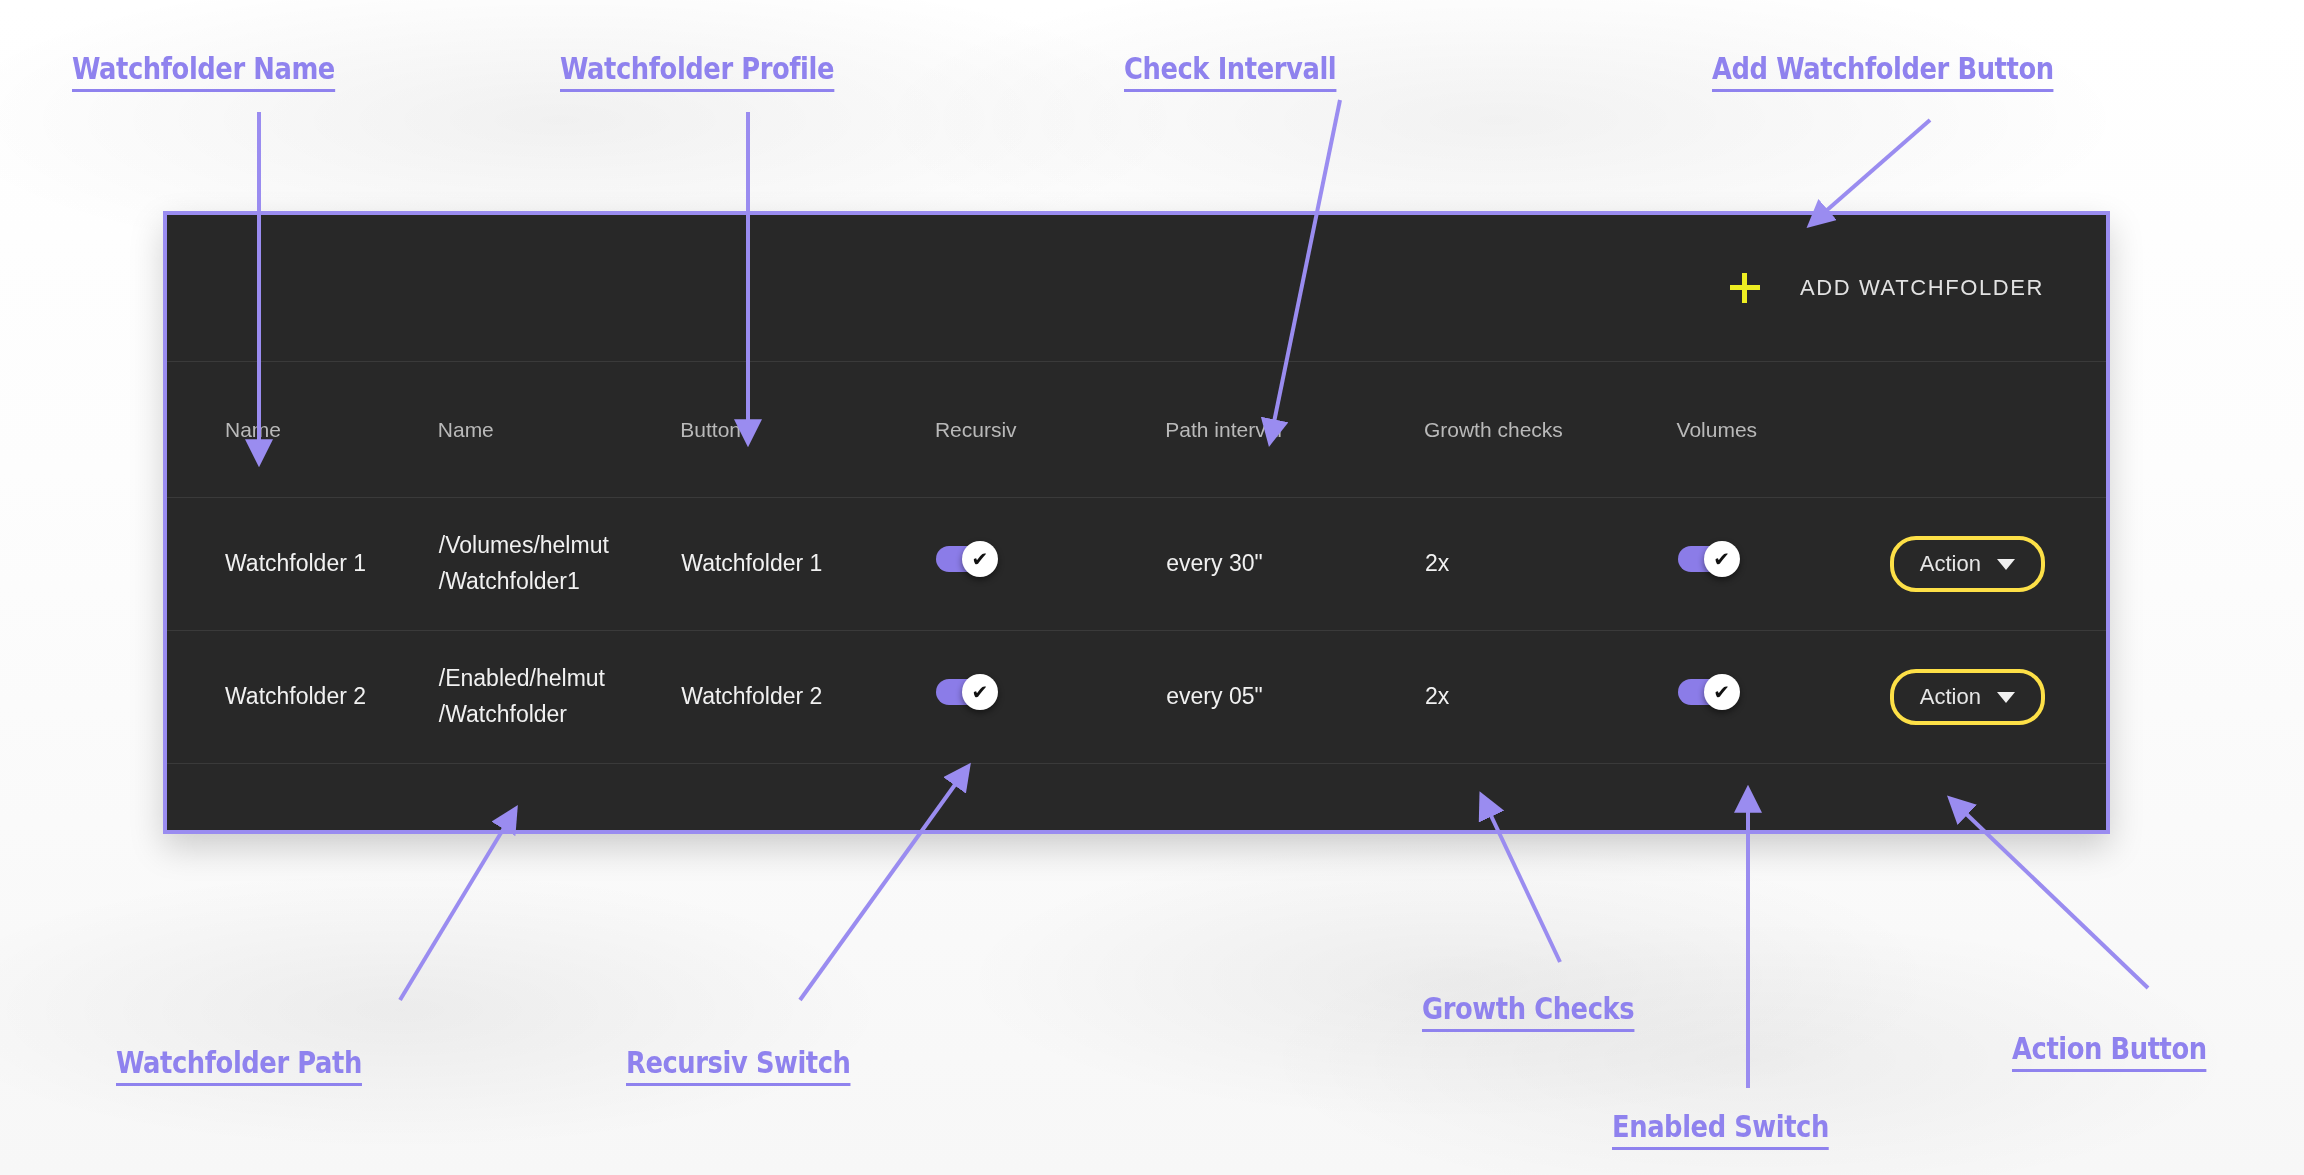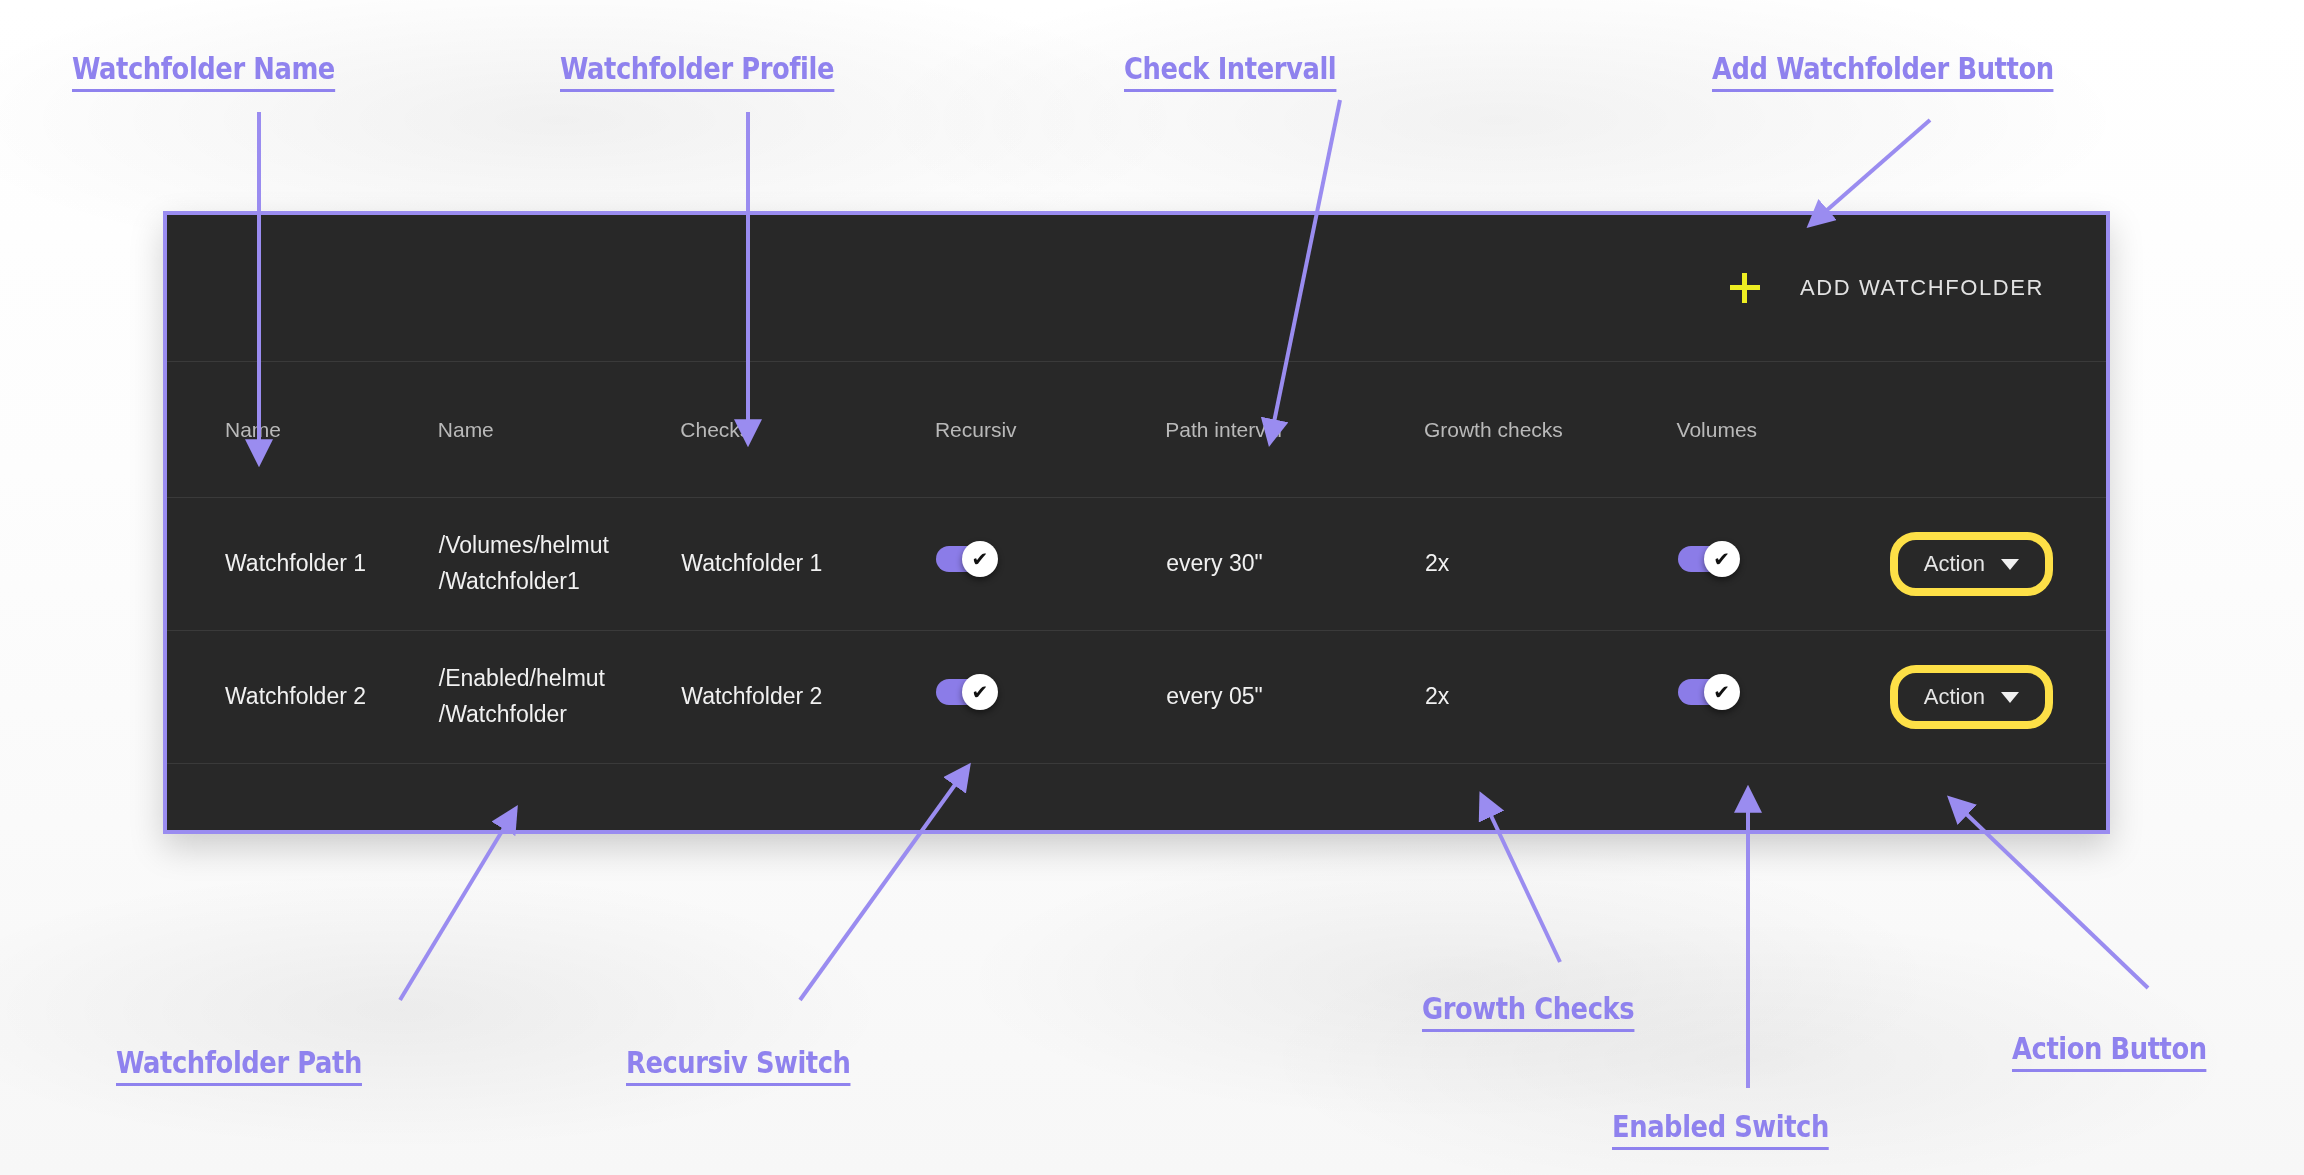--- a/index.html
+++ b/index.html
@@ -146,21 +146,21 @@
     color: #111;
     font-size: 20px;
     line-height: 1;
   }
 
   
   .action-button {
     display: inline-flex;
     align-items: center;
     gap: 16px;
-    border: 8px solid #fde047;
+    border: 4px solid #fde047;
     border-radius: 26px;
     padding: 11px 26px;
     color: #e6e6e6;
     font-size: 22px;
     background: transparent;
     cursor: pointer;
     font-family: "Liberation Sans", sans-serif;
   }
   .caret-down {
     width: 0; height: 0;
@@ -187,21 +187,21 @@
       <span class="plus-icon"></span>
       <span id="add-watchfolder-label">ADD WATCHFOLDER</span>
     </button>
   </div>
 
   <table id="watchfolder-table">
     <thead>
       <tr>
         <th class="col-name">Name</th>
         <th class="col-path">Name</th>
-        <th class="col-profile">Checks</th>
+        <th class="col-profile">Button</th>
         <th class="col-recursiv">Recursiv</th>
         <th class="col-interval">Path interval</th>
         <th class="col-growth">Growth checks</th>
         <th class="col-enabled">Volumes</th>
         <th class="col-action"></th>
       </tr>
     </thead>
     <tbody id="table-body">
         <tr>
           <td class="col-name">Watchfolder 1</td>

